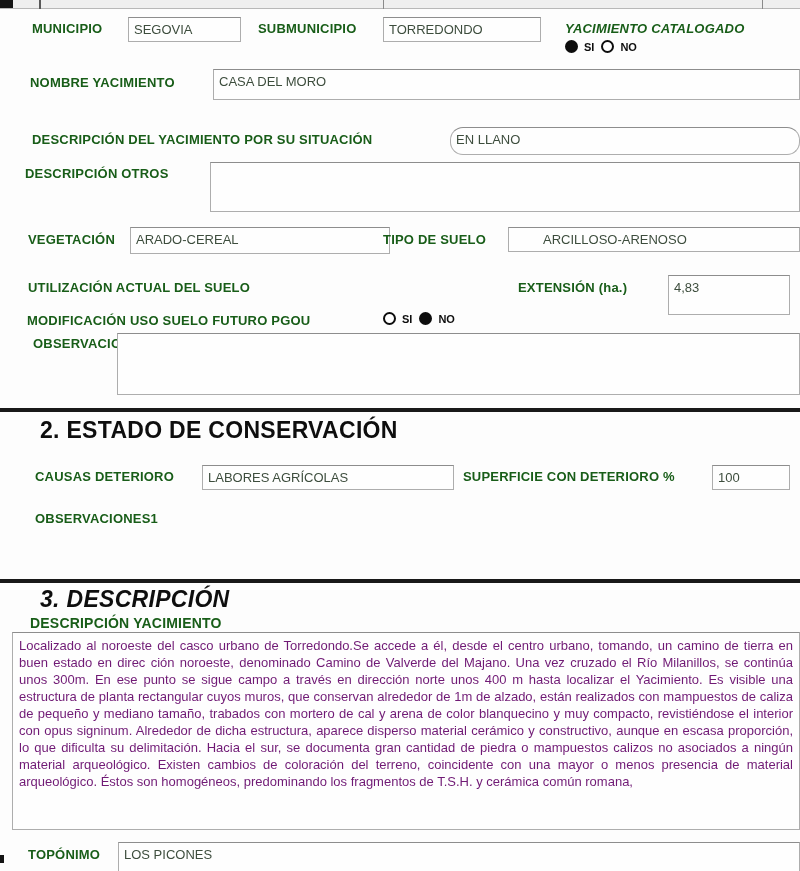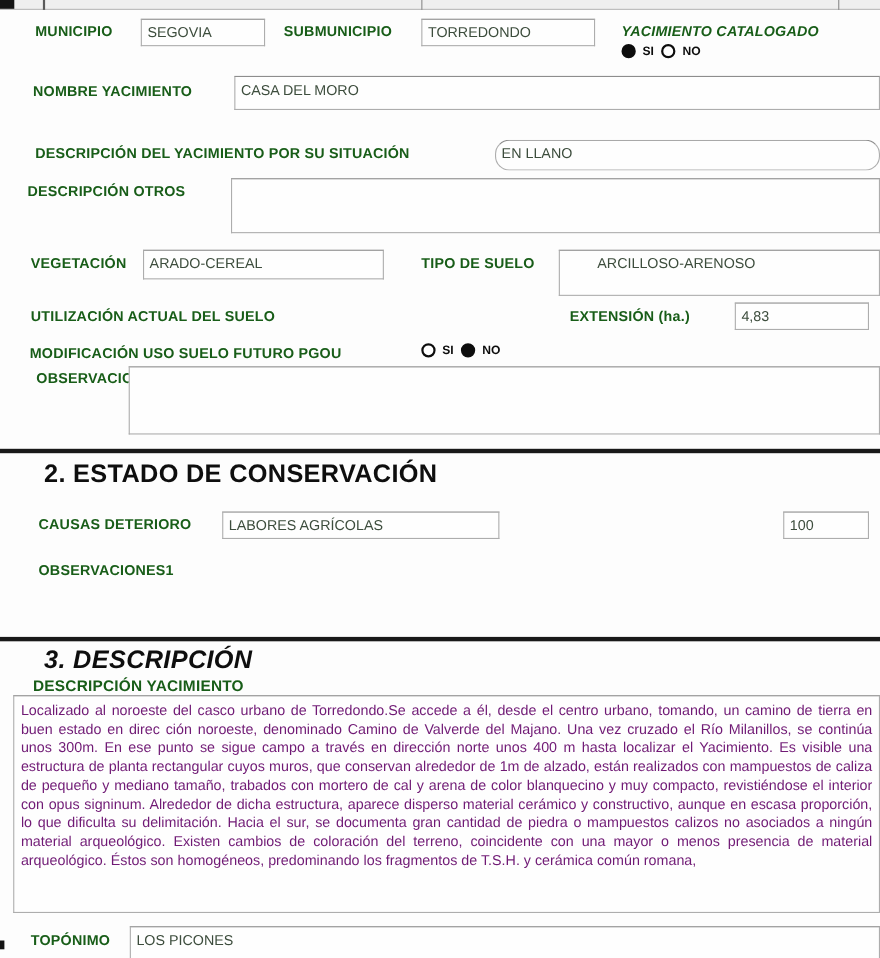--- a/index.html
+++ b/index.html
@@ -64,47 +64,48 @@
   <span class="lbl" style="left:30px;top:75px;">NOMBRE YACIMIENTO</span>
   <div class="fld" style="left:213px;top:69px;width:587px;height:31px;">CASA DEL MORO</div>
 
   <span class="lbl" style="left:32px;top:132px;">DESCRIPCIÓN DEL YACIMIENTO POR SU SITUACIÓN</span>
   <div class="fld" style="left:450px;top:127px;width:350px;height:28px;border-radius:13px;">EN LLANO</div>
 
   <span class="lbl" style="left:25px;top:166px;">DESCRIPCIÓN OTROS</span>
   <div class="fld area" style="left:210px;top:162px;width:590px;height:50px;"></div>
 
   <span class="lbl" style="left:28px;top:232px;">VEGETACIÓN</span>
-  <div class="fld" style="left:130px;top:227px;width:219px;height:27px;">ARADO-CEREAL</div>
+  <div class="fld" style="left:130px;top:227px;width:260px;height:27px;">ARADO-CEREAL</div>
 
   <span class="lbl" style="left:383px;top:232px;">TIPO DE SUELO</span>
-  <div class="fld" style="left:508px;top:227px;width:292px;height:42px;padding-left:34px;">ARCILLOSO-ARENOSO</div>
+  <div class="fld" style="left:508px;top:227px;width:292px;height:25px;padding-left:34px;">ARCILLOSO-ARENOSO</div>
 
   <span class="lbl" style="left:28px;top:280px;">UTILIZACIÓN ACTUAL DEL SUELO</span>
 
   <span class="lbl" style="left:518px;top:280px;">EXTENSIÓN (ha.)</span>
-  <div class="fld" style="left:668px;top:275px;width:122px;height:25px;">4,83</div>
+  <div class="fld" style="left:668px;top:275px;width:122px;height:40px;">4,83</div>
 
   <span class="lbl" style="left:27px;top:313px;">MODIFICACIÓN USO SUELO FUTURO PGOU</span>
   <div class="radio-group" style="left:383px;top:312px;">
     <span class="radio"></span>
     <span class="radio-label">SI</span>
     <span class="radio filled"></span>
     <span class="radio-label">NO</span>
   </div>
 
   <span class="lbl" style="left:33px;top:336px;">OBSERVACIONES</span>
   <div class="fld area" style="left:117px;top:333px;width:683px;height:62px;"></div>
 
   <div class="divider" style="top:408px;"></div>
   <span class="heading" style="left:40px;top:417px;">2. ESTADO DE CONSERVACIÓN</span>
 
   <span class="lbl" style="left:35px;top:469px;">CAUSAS DETERIORO</span>
   <div class="fld" style="left:202px;top:465px;width:252px;height:25px;">LABORES AGRÍCOLAS</div>
 
+  <span class="lbl" style="left:463px;top:469px;">SUPERFICIE CON DETERIORO %</span>
   <div class="fld" style="left:712px;top:465px;width:78px;height:25px;">100</div>
 
   <span class="lbl" style="left:35px;top:511px;">OBSERVACIONES1</span>
 
   <div class="divider" style="top:579px;"></div>
   <span class="heading" style="left:40px;top:586px;font-style:italic;">3. DESCRIPCIÓN</span>
   <span class="lbl" style="left:30px;top:615px;font-size:14px;">DESCRIPCIÓN YACIMIENTO</span>
 
   <div class="fld area desc-text" style="left:12px;top:632px;width:788px;height:198px;padding:4px 6px 0 6px;">Localizado al noroeste del casco urbano de Torredondo.Se accede a él, desde el centro urbano, tomando, un camino de tierra en buen estado en direc ción noroeste, denominado Camino de Valverde del Majano. Una vez cruzado el Río Milanillos, se continúa unos  300m. En ese punto se sigue campo a través en dirección norte unos 400 m hasta localizar el Yacimiento. Es visible una estructura de planta rectangular cuyos muros, que conservan alrededor de 1m de alzado,  están realizados con mampuestos de caliza de pequeño y mediano tamaño, trabados con mortero de cal y arena de color blanquecino y muy compacto, revistiéndose el interior con opus signinum. Alrededor de dicha estructura, aparece disperso material cerámico y constructivo, aunque en escasa proporción, lo que dificulta su delimitación. Hacia el sur, se documenta gran cantidad de piedra o mampuestos calizos no asociados a ningún material arqueológico. Existen cambios de coloración del terreno, coincidente con una mayor o menos presencia de material arqueológico. Éstos son homogéneos, predominando los fragmentos de T.S.H. y cerámica común romana,</div>
 

